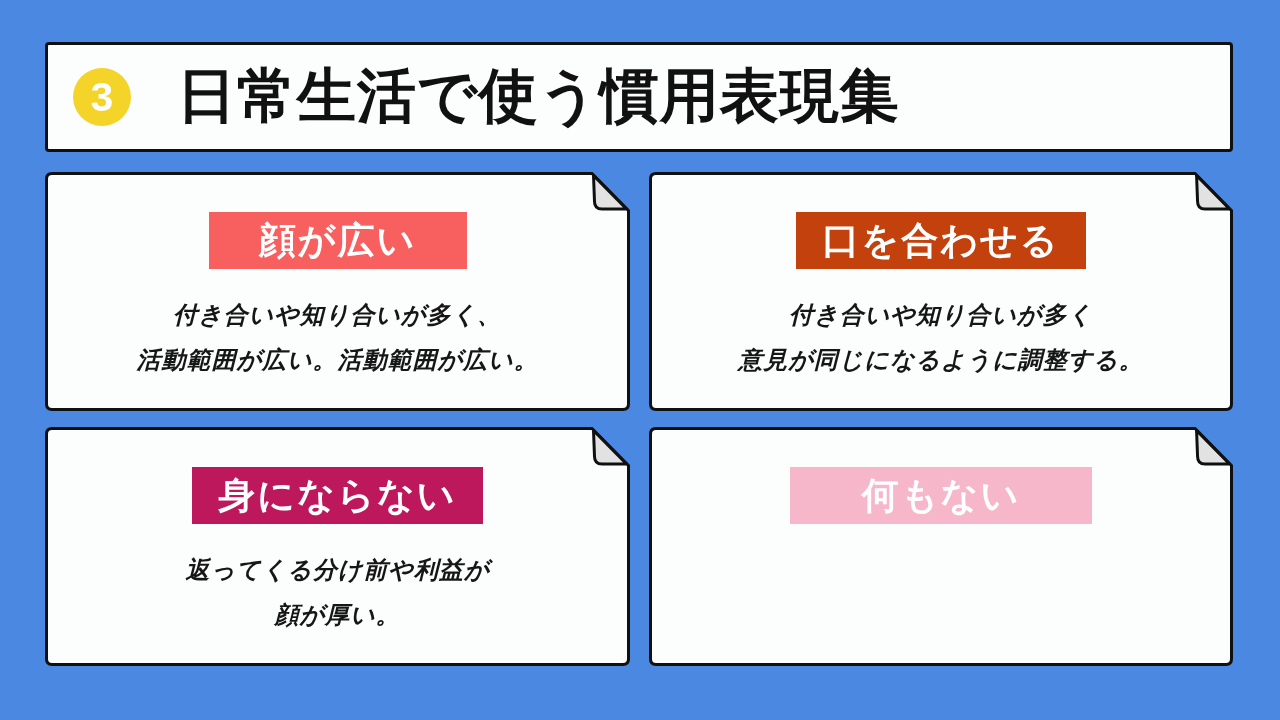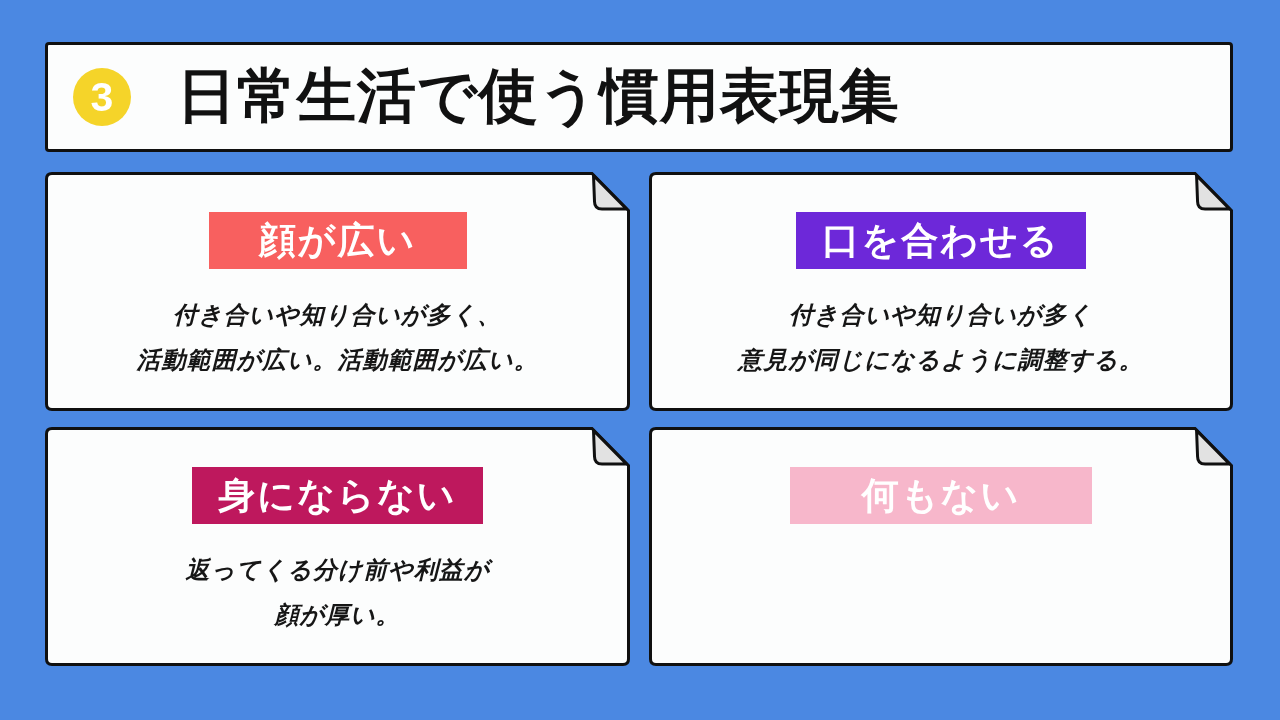--- a/index.html
+++ b/index.html
@@ -125,21 +125,21 @@
 活動範囲が広い。活動範囲が広い。</div>
       </div>
     </div>
 
     <div class="card">
       <svg class="card-frame" viewBox="0 0 585 239" preserveAspectRatio="none" aria-hidden="true">
         <path class="card-body-shape" d="M7 1.5 L547 1.5 L583.5 38.5 L583.5 232 Q583.5 237.5 578 237.5 L7 237.5 Q1.5 237.5 1.5 232 L1.5 7 Q1.5 1.5 7 1.5 Z"></path>
         <path class="card-fold-shape" d="M548.5 3.5 L581.5 37 L557 37 Q549.5 37 549.5 29.5 Z"></path>
       </svg>
       <div class="card-content">
-        <div class="idiom-banner" style="background-color: #6d28d9;">口を合わせる</div>
+        <div class="idiom-banner" style="background-color: #c2410c;">口を合わせる</div>
         <div class="idiom-description">付き合いや知り合いが多く
 意見が同じになるように調整する。</div>
       </div>
     </div>
 
     <div class="card">
       <svg class="card-frame" viewBox="0 0 585 239" preserveAspectRatio="none" aria-hidden="true">
         <path class="card-body-shape" d="M7 1.5 L547 1.5 L583.5 38.5 L583.5 232 Q583.5 237.5 578 237.5 L7 237.5 Q1.5 237.5 1.5 232 L1.5 7 Q1.5 1.5 7 1.5 Z"></path>
         <path class="card-fold-shape" d="M548.5 3.5 L581.5 37 L557 37 Q549.5 37 549.5 29.5 Z"></path>
       </svg>

